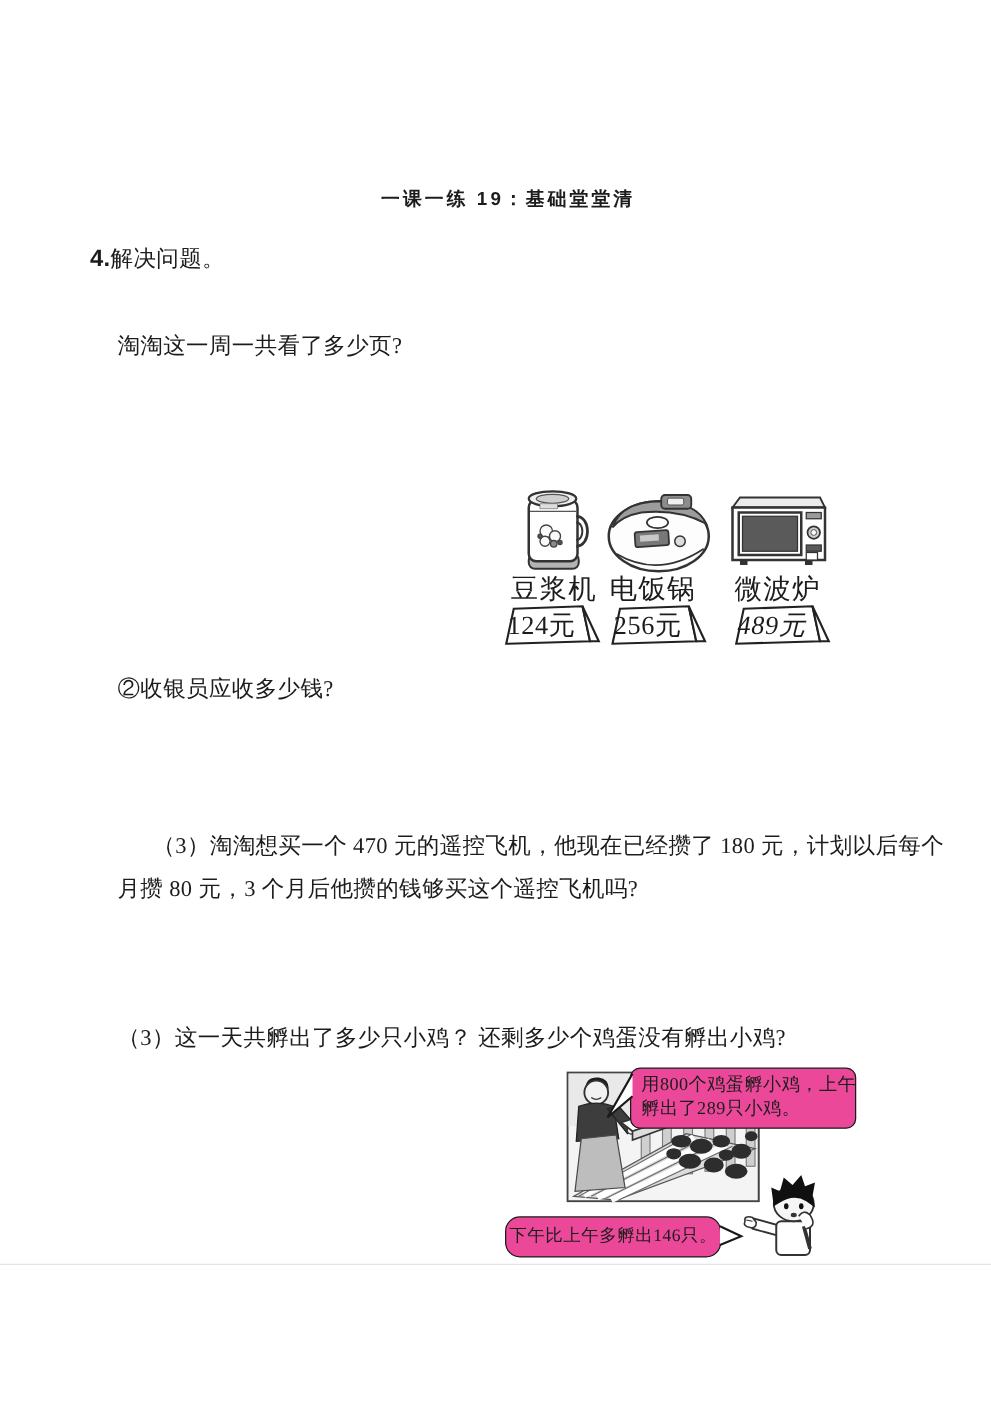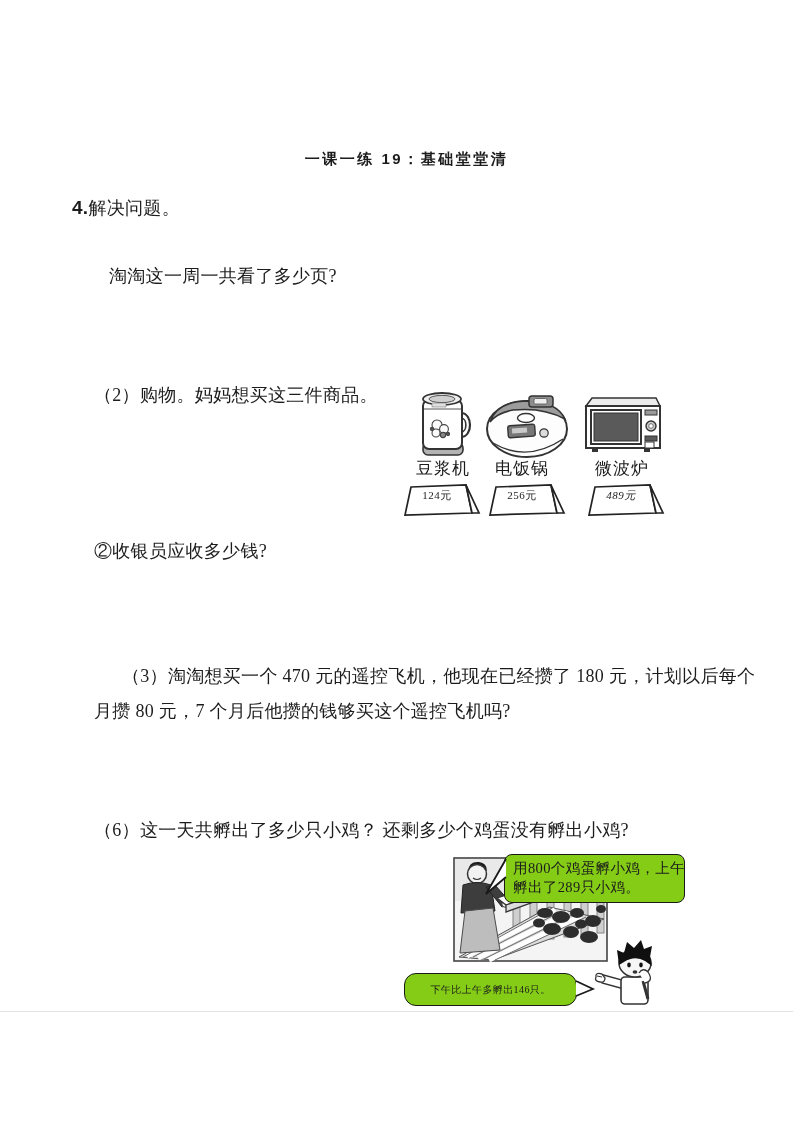--- a/index.html
+++ b/index.html
@@ -9,49 +9,48 @@
     overflow:hidden;margin:0 auto;
   }
   .abs{position:absolute;}
   .line{font-size:18px;line-height:1.15;white-space:nowrap;letter-spacing:.3px;}
   .title{
     left:0;top:150px;width:793px;text-align:center;
     font-family:"Liberation Sans","DejaVu Sans",sans-serif;
     font-weight:bold;font-size:15px;letter-spacing:2.5px;padding-left:10px;
   }
   .pnum{font-weight:bold;font-size:19px;font-family:"Liberation Sans","DejaVu Sans",sans-serif;}
-  .pname{font-size:17px;letter-spacing:1px;text-align:center;width:70px;line-height:1;}
+  .pname{font-size:22px;letter-spacing:1px;text-align:center;width:70px;line-height:1;}
   .tag-price{
-    position:absolute;left:4px;top:6px;width:62px;text-align:center;
-    font-size:11px;letter-spacing:.5px;line-height:1;
+    position:absolute;left:4px;top:6px;width:62px;text-align:left;
+    font-size:21px;letter-spacing:.5px;line-height:1;
   }
   .bubble{
-    background:#84cc16;border:1.8px solid #1a1a1a;box-sizing:border-box;z-index:3;
+    background:#ec4899;border:1.8px solid #1a1a1a;box-sizing:border-box;z-index:3;
   }
   .bubble1{border-radius:8px;padding:4px 8px;}
   .bubble1 div{font-size:14.5px;line-height:19px;letter-spacing:.4px;white-space:nowrap;}
   .bubble2{border-radius:12px;display:flex;align-items:center;justify-content:center;}
-  .bubble2 div{font-size:10px;letter-spacing:.4px;white-space:nowrap;line-height:1;}
+  .bubble2 div{font-size:14px;letter-spacing:.4px;white-space:nowrap;line-height:1;}
   .tail{position:absolute;z-index:4;}
   .page-edge{position:absolute;left:0;top:1011px;width:793px;height:1px;background:#e3e3e3;}
 </style>
 </head>
 <body>
 
 <div class="page">
 
   <div class="abs title">一课一练 19：基础堂堂清</div>
 
   <div class="abs line" style="left:72px;top:197px;">
     <span class="pnum">4.</span><span>解决问题。</span>
   </div>
 
-  <div class="abs line" style="left:109px;top:266px;">淘淘这一周一共看了多少页?</div>
-
-  <div class="abs line" style="left:94px;top:385px;">（2）购物。妈妈想买这三件商品。</div>
+  <div class="abs line" style="left:94px;top:266px;">淘淘这一周一共看了多少页?</div>
+
 
   <svg class="abs" style="left:415px;top:387px;" width="58" height="72" viewBox="0 0 58 72">
     <rect x="8" y="56" width="40" height="12" rx="5" fill="#b3b3b3" stroke="#333" stroke-width="1.6"></rect>
     <rect x="8" y="13" width="39" height="49" rx="6" fill="#ffffff" stroke="#333" stroke-width="2"></rect>
     <ellipse cx="27" cy="12" rx="19" ry="6" fill="#f0f0f0" stroke="#333" stroke-width="1.8"></ellipse>
     <ellipse cx="27" cy="12" rx="13" ry="3.6" fill="#cfcfcf" stroke="#555" stroke-width="1"></ellipse>
     <line x1="9" y1="22" x2="46" y2="22" stroke="#555" stroke-width="1"></line>
     <rect x="17" y="16" width="14" height="4" fill="#dedede" stroke="#777" stroke-width=".6"></rect>
     <path d="M46,26 C58,26 58,50 46,50" fill="none" stroke="#333" stroke-width="2.2"></path>
     <path d="M46,31 C52.5,31 52.5,45 46,45" fill="none" stroke="#333" stroke-width="1.6"></path>
@@ -113,23 +112,23 @@
     <svg width="80" height="33" viewBox="0 0 80 33">
       <polygon points="9,3 64,1 70,29 3,31" fill="#fff" stroke="#222" stroke-width="1.7"></polygon>
       <polygon points="64,1 77,29 70,29" fill="#fff" stroke="#222" stroke-width="1.7"></polygon>
     </svg>
     <div class="tag-price">489元</div>
   </div>
 
   <div class="abs line" style="left:94px;top:541px;">②收银员应收多少钱?</div>
 
   <div class="abs line" style="left:94px;top:666px;margin-left:28px;">（3）淘淘想买一个 470 元的遥控飞机，他现在已经攒了 180 元，计划以后每个</div>
-  <div class="abs line" style="left:94px;top:701px;">月攒 80 元，7 个月后他攒的钱够买这个遥控飞机吗?</div>
-
-  <div class="abs line" style="left:94px;top:820px;">（6）这一天共孵出了多少只小鸡？ 还剩多少个鸡蛋没有孵出小鸡?</div>
+  <div class="abs line" style="left:94px;top:701px;">月攒 80 元，3 个月后他攒的钱够买这个遥控飞机吗?</div>
+
+  <div class="abs line" style="left:94px;top:820px;">（3）这一天共孵出了多少只小鸡？ 还剩多少个鸡蛋没有孵出小鸡?</div>
 
   <svg class="abs" style="left:453px;top:857px;" width="155" height="105" viewBox="0 0 155 105">
     <rect x="1" y="1" width="153" height="103" fill="#f4f4f4" stroke="#444" stroke-width="1.6"></rect>
     <rect x="2" y="2" width="151" height="42" fill="#e9e9e9"></rect>
 
     <g fill="#cfcfcf" stroke="#7a7a7a" stroke-width=".9">
       <rect x="60" y="12" width="7" height="70"></rect>
       <rect x="77" y="14" width="7" height="68"></rect>
       <rect x="94" y="16" width="7" height="66"></rect>
       <rect x="111" y="18" width="7" height="62"></rect>

